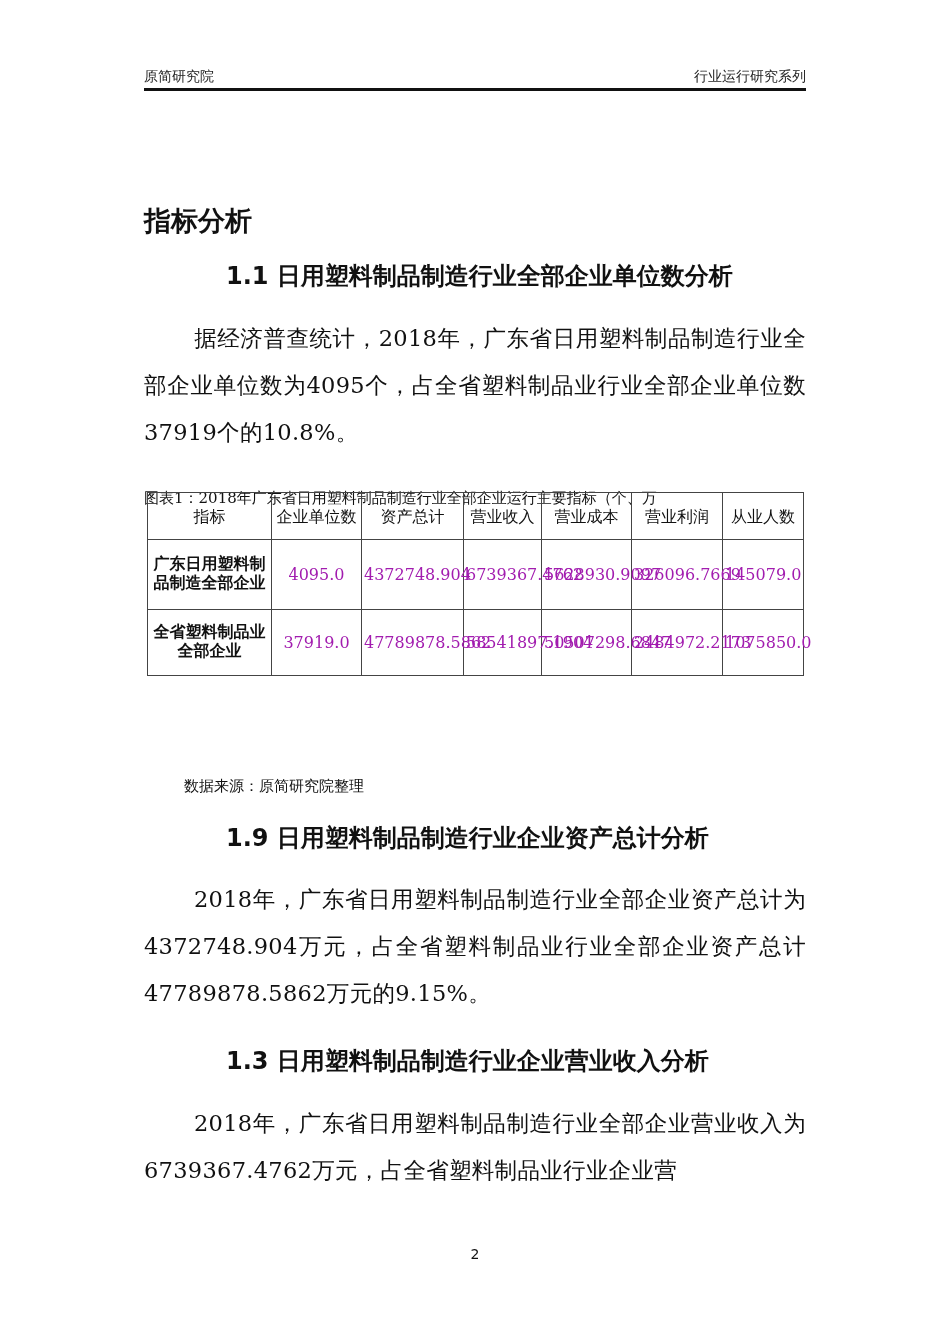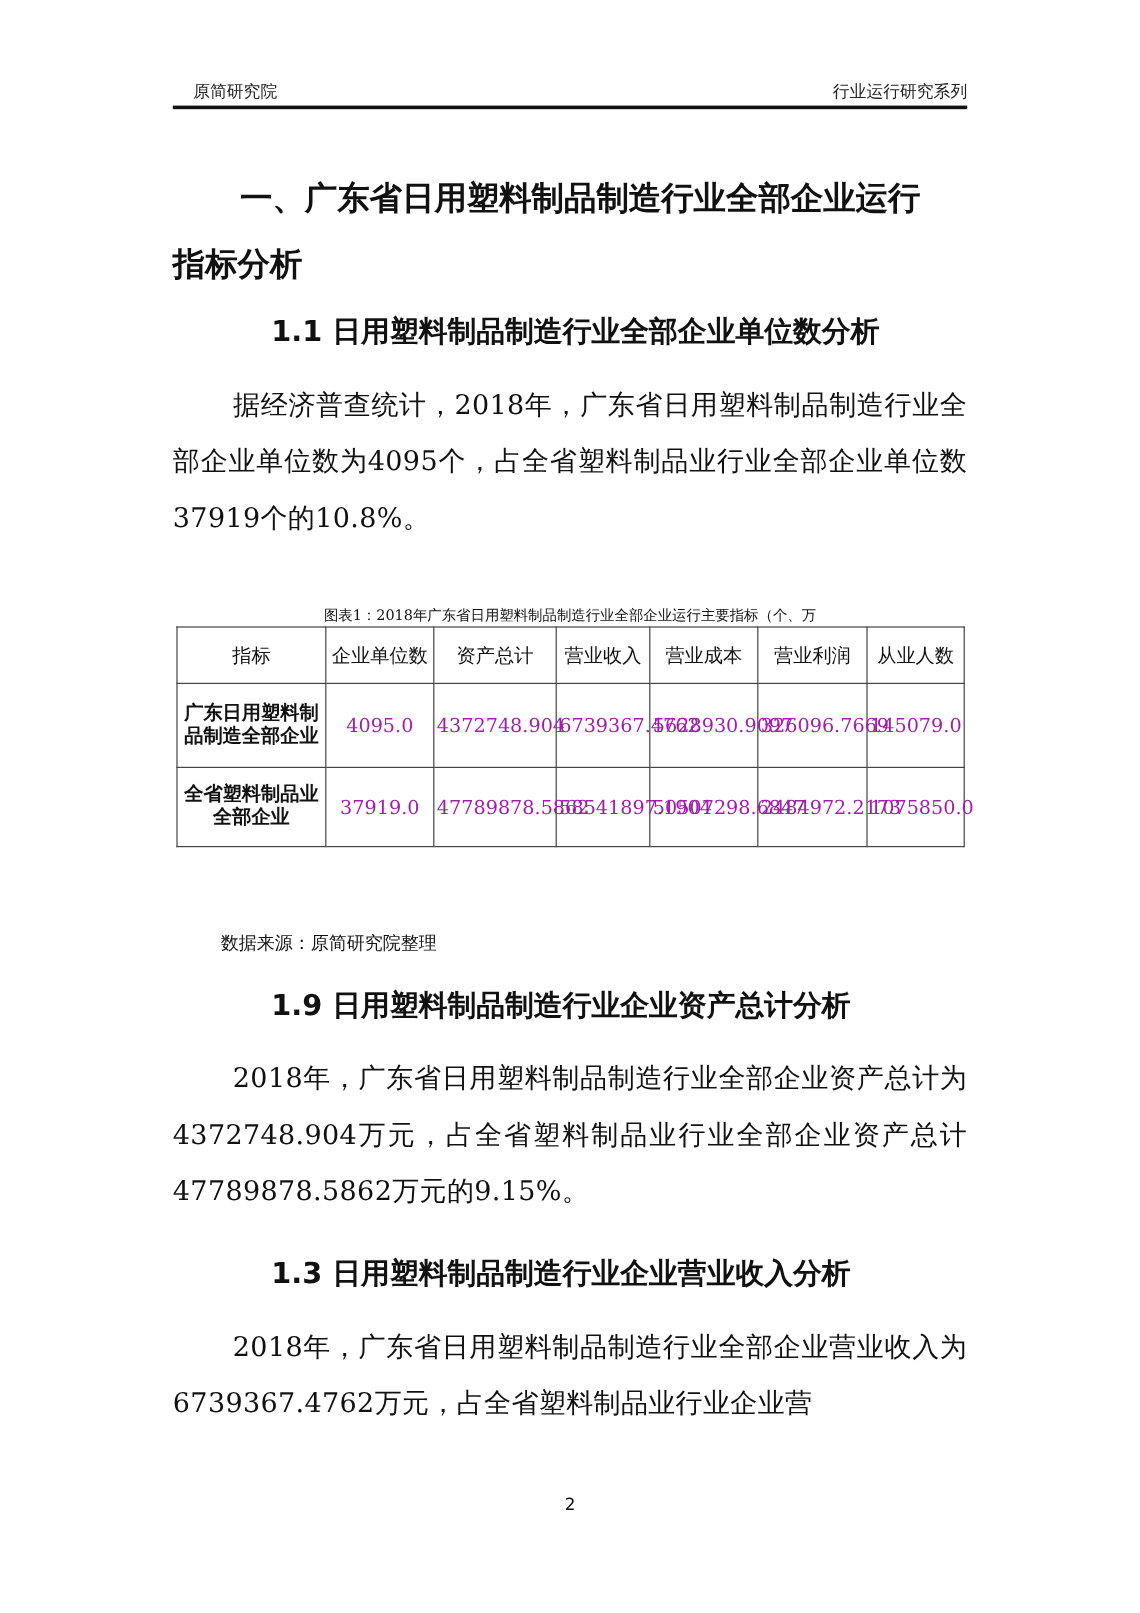--- a/index.html
+++ b/index.html
@@ -1,55 +1,55 @@
 <!DOCTYPE html>
 <html><head>
 <meta charset="utf-8">
 <style>
   html, body { margin: 0; padding: 0; }
   body { width: 950px; height: 1344px; background: #ffffff; position: relative; overflow: hidden;
          font-family: "DejaVu Serif", "Liberation Serif", serif; color: #111; }
   .header { position: absolute; left: 144px; top: 66px; width: 662px; height: 22px;
             font-family: "DejaVu Sans", "Liberation Sans", sans-serif; font-size: 14px; color: #222; }
-  .header .left { position: absolute; left: 17px; top: 2px; }
+  .header .left { position: absolute; left: 0; top: 2px; }
   .header .right { position: absolute; right: 0; top: 2px; }
   .header-rule { position: absolute; left: 144px; top: 88px; width: 662px; height: 0;
                  border-top: 2px solid #111; border-bottom: 1px solid #111; }
   .h1 { position: absolute; left: 144px; width: 662px; font-family: "DejaVu Sans", sans-serif;
         font-weight: bold; font-size: 27px; line-height: 55px; top: 138px; }
   .h1 .indent { display: inline-block; width: 56px; }
   .h2 { position: absolute; left: 198px; font-family: "DejaVu Sans", sans-serif; font-weight: bold;
         font-size: 24px; white-space: nowrap; margin-left: 28px; }
   .para { position: absolute; left: 144px; width: 662px; font-size: 22.5px; line-height: 47px;
           text-align: justify; letter-spacing: 0.3px; }
   .para .indent { display: inline-block; width: 50px; }
-  .caption { position: absolute; left: 144px; width: 662px; top: 503px; font-size: 12px;
-             line-height: 20px; text-align: center; }
-  table.data { position: absolute; left: 147px; top: 522px; border-collapse: collapse;
+  .caption { position: absolute; left: 144px; width: 662px; top: 488px; font-size: 15px;
+             line-height: 20px; text-align: left; }
+  table.data { position: absolute; left: 147px; top: 492px; border-collapse: collapse;
                width: 656px; table-layout: fixed; border-radius: 17px; }
   table.data td, table.data th { border: 1.5px solid #444; text-align: center; vertical-align: middle;
                padding: 0 2px; font-size: 16px; line-height: 19px; }
   table.data th { font-family: "DejaVu Sans", sans-serif; font-weight: normal; font-size: 16px; height: 46px; }
   table.data td.rowhead { font-family: Liberation Mono, monospace; font-weight: bold; font-size: 16px; }
   table.data td.num { font-family: "DejaVu Serif", serif; font-size: 16px; color: #a21caf; }
   .source { position: absolute; left: 184px; top: 777px; font-size: 15px; }
   .pagenum { position: absolute; left: 0; width: 950px; top: 1246px; text-align: center;
              font-family: "DejaVu Sans", sans-serif; font-size: 14px; }
 </style>
 </head>
 <body>
 
 <div class="header">
   <span class="left">原简研究院</span>
   <span class="right">行业运行研究系列</span>
 </div>
 <div class="header-rule"></div>
 
 <div class="h1">
-  <span class="indent"></span><span>一、广东省日用塑料制品制造行业全部企业运行</span><br>
+  <span class="indent"></span><br>
   <span>指标分析</span>
 </div>
 
 <div class="h2" style="top:260px;">1.1 日用塑料制品制造行业全部企业单位数分析</div>
 <div class="para" style="top:315px;">
   <span class="indent"></span><span>据经济普查统计，2018年，广东省日用塑料制品制造行业全部企业单位数为4095个，占全省塑料制品业行业全部企业单位数37919个的10.8%。</span>
 </div>
 
 <div class="caption">
   <div>图表1：2018年广东省日用塑料制品制造行业全部企业运行主要指标（个、万</div>

